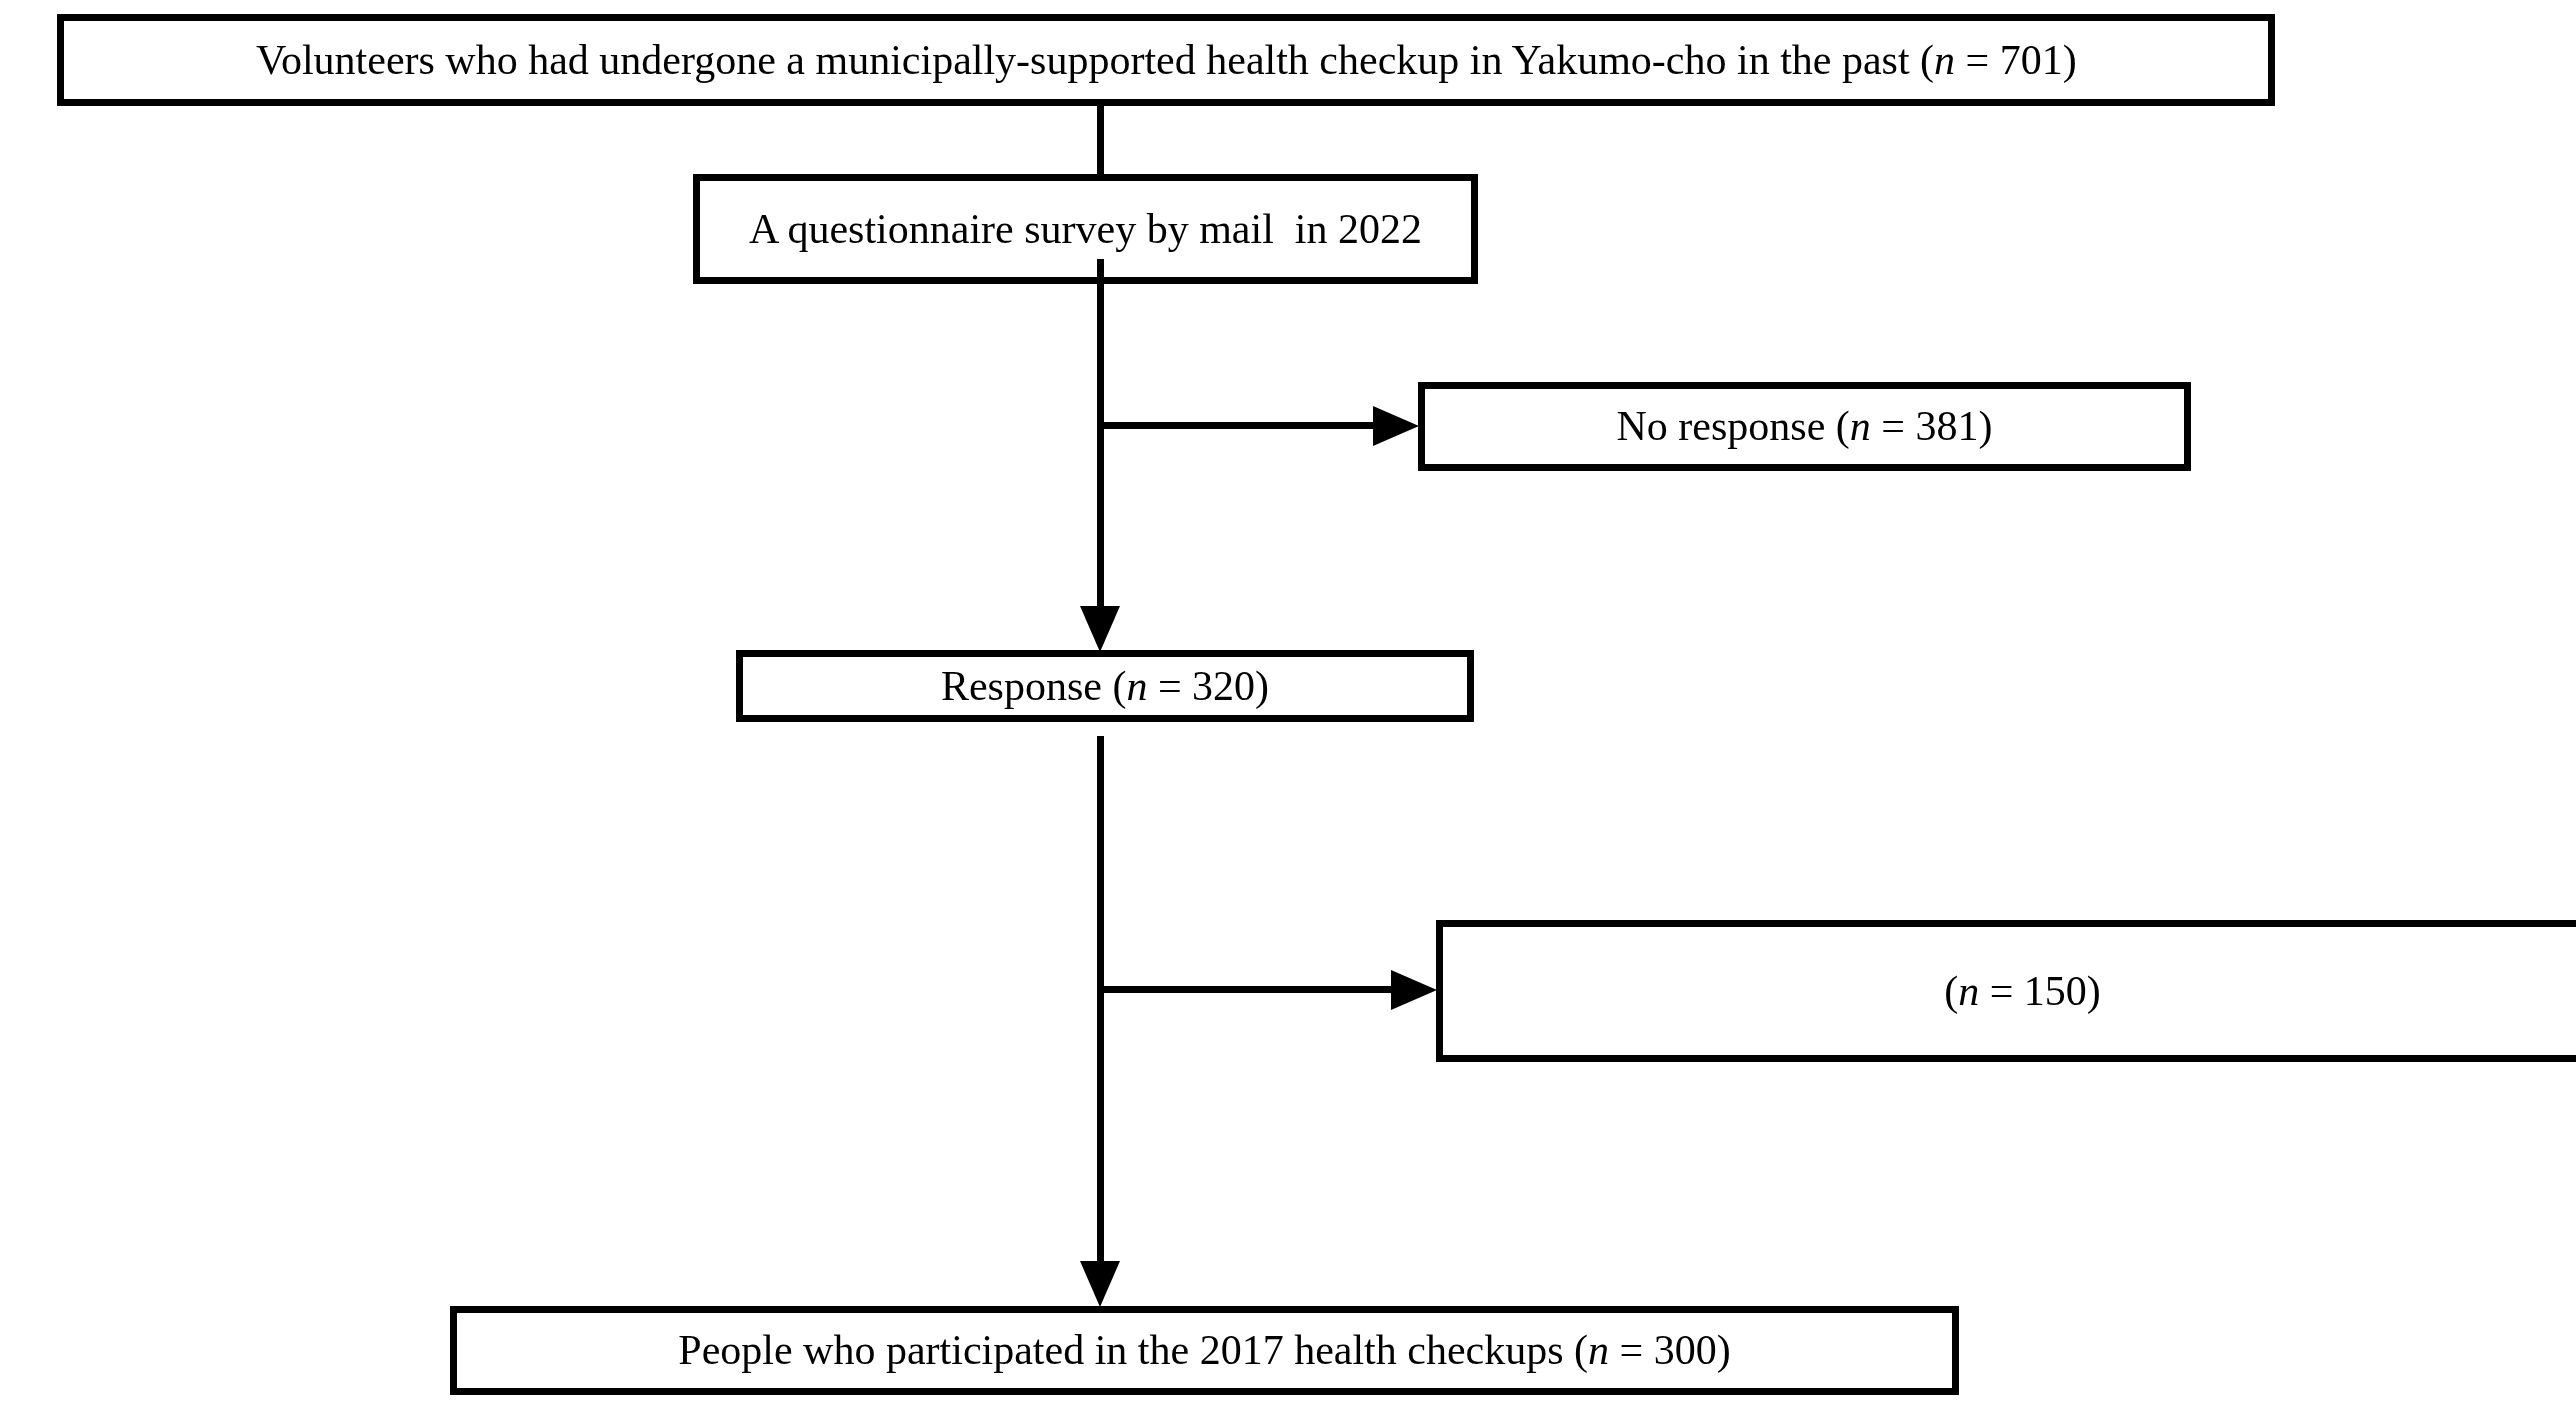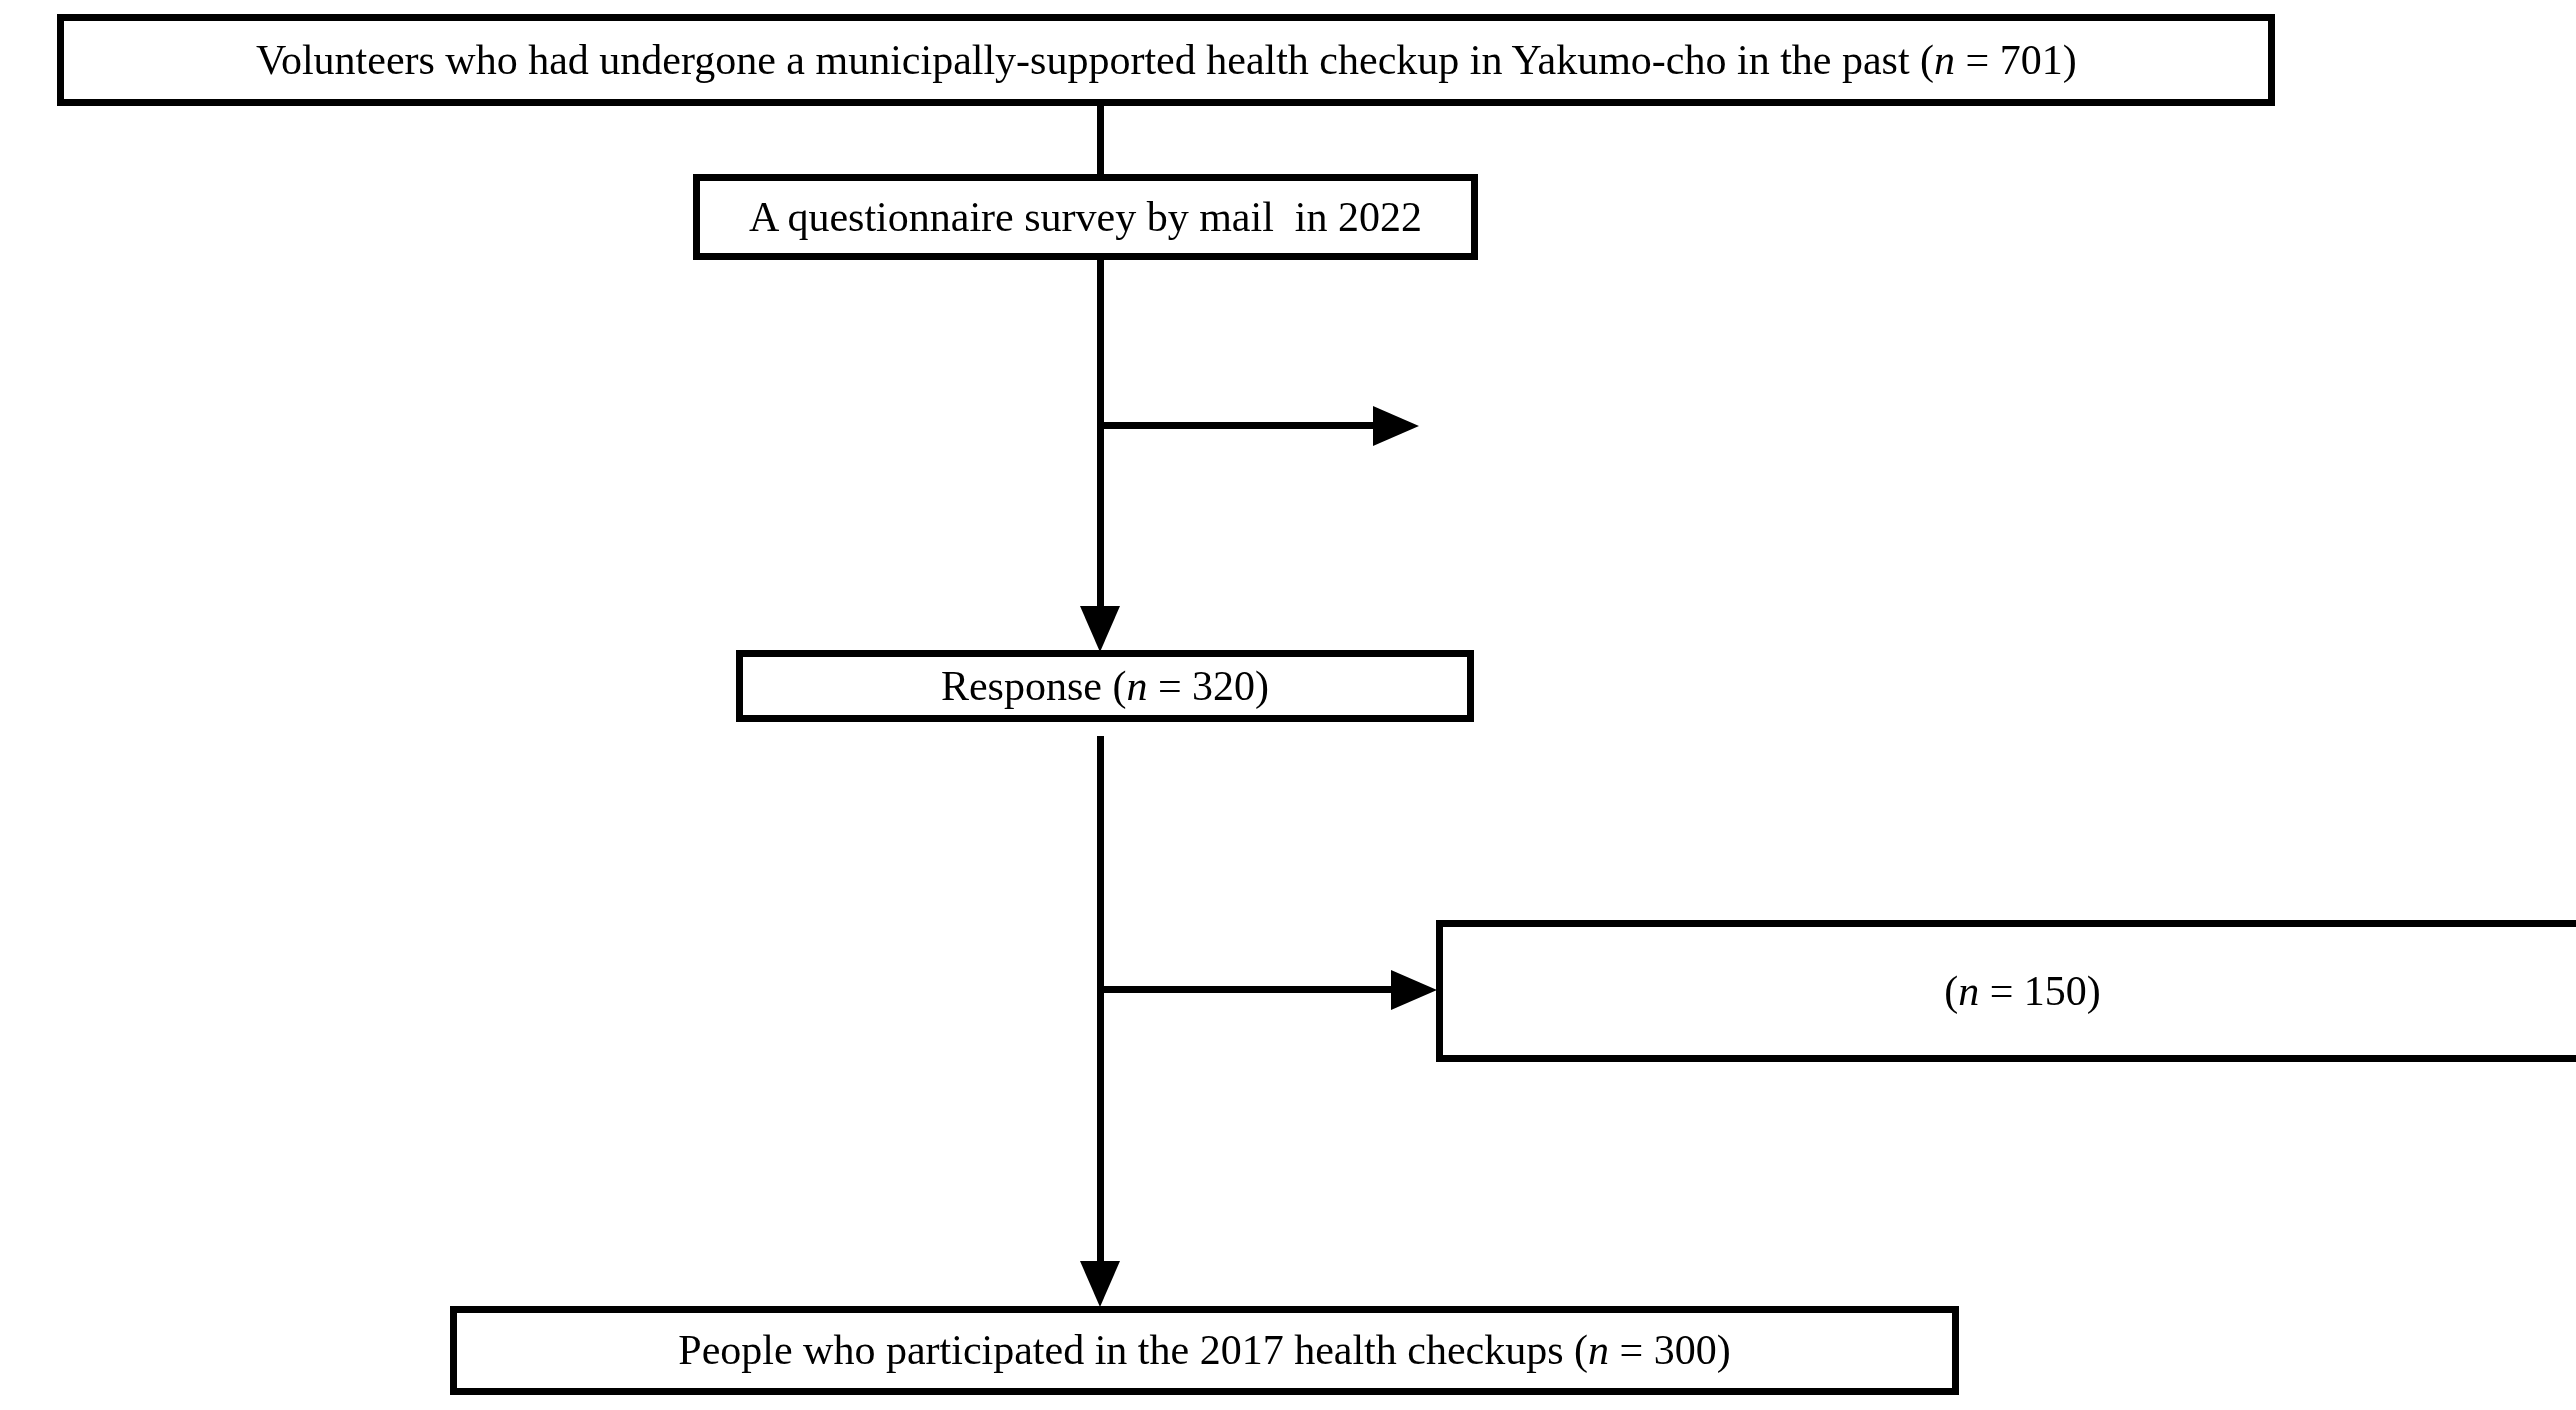--- a/index.html
+++ b/index.html
@@ -64,29 +64,32 @@
 <body>
 
 <div class="canvas">
 
   <div class="fbox" style="left:9.4px; top:14px; width:2218px; height:92px;">
     <span class="label"><span>Volunteers who had undergone a municipally-supported health checkup in Yakumo-cho in the past (</span><span class="n-sym">n</span><span> = 701)</span></span>
   </div>
 
   <div class="vline" style="left:1049px; top:100px; width:7px; height:77px;"></div>
 
-  <div class="fbox" style="left:645px; top:174px; width:785px; height:86px;">
+  <div class="fbox" style="left:645px; top:174px; width:785px; height:110px;">
     <span class="label"><span>A questionnaire survey by mail  in 2022</span></span>
   </div>
 
   <div class="vline" style="left:1049px; top:259px; width:7px; height:349px;"></div>
 
   <div class="hline" style="left:1052px; top:422px; width:274px; height:7px;"></div>
   <div class="arrow-right" style="left:1325px; top:406px;"></div>
 
+  <div class="fbox" style="left:1370px; top:382px; width:773px; height:89px;">
+    <span class="label"><span>No response (</span><span class="n-sym">n</span><span> = 381)</span></span>
+  </div>
 
   <div class="arrow-down" style="left:1032px; top:606px;"></div>
 
   <div class="fbox" style="left:688px; top:650px; width:738px; height:72px;">
     <span class="label"><span>Response (</span><span class="n-sym">n</span><span> = 320)</span></span>
   </div>
 
   <div class="vline" style="left:1049px; top:736px; width:7px; height:526px;"></div>
 
   <div class="hline" style="left:1052px; top:986px; width:292px; height:7px;"></div>

